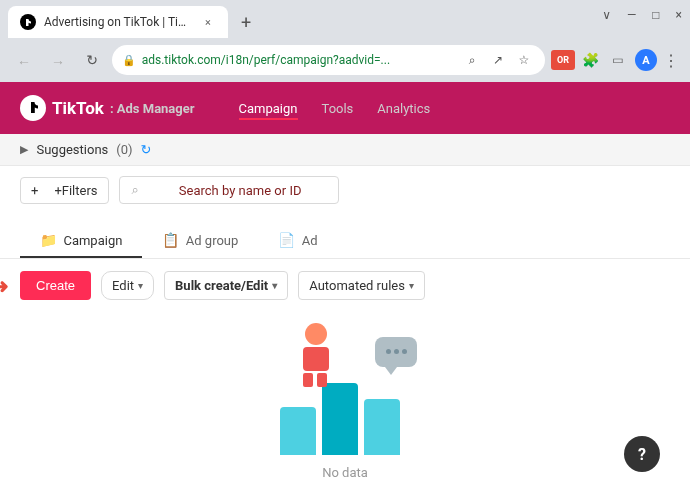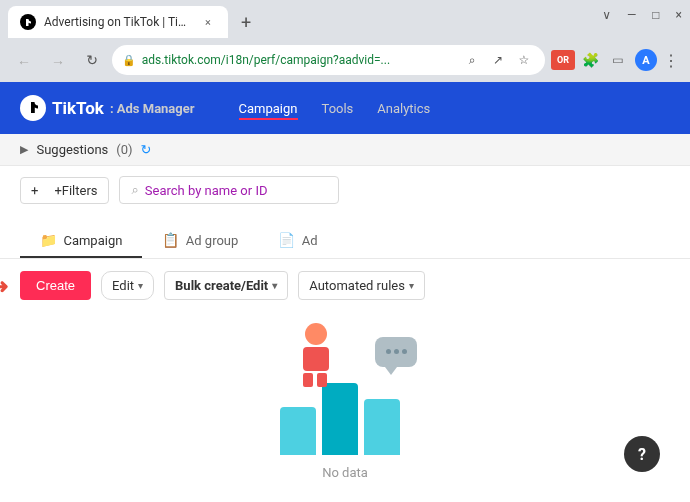--- a/index.html
+++ b/index.html
@@ -24,40 +24,40 @@
     .addr-icon { width: 22px; height: 22px; display: flex; align-items: center; justify-content: center; border-radius: 50%; cursor: pointer; color: #555; font-size: 12px; }
     .ext-icon { width: 24px; height: 20px; border-radius: 3px; background: #e74c3c; display: flex; align-items: center; justify-content: center; font-size: 9px; color: white; font-weight: bold; }
     .ext-puzzle { width: 20px; height: 20px; display: flex; align-items: center; justify-content: center; color: #555; font-size: 14px; }
     .profile-icon { width: 22px; height: 22px; border-radius: 50%; background: #2979ff; display: flex; align-items: center; justify-content: center; color: white; font-size: 11px; font-weight: bold; }
     .menu-dots { color: #555; font-size: 16px; letter-spacing: 1px; cursor: pointer; }
 
     
     .page-content { flex: 1; background: white; display: flex; flex-direction: column; overflow: hidden; }
 
     
-    .tiktok-nav { height: 52px; background: #1d4ed8; display: flex; align-items: center; padding: 0 20px; gap: 32px; flex-shrink: 0; }
+    .tiktok-nav { height: 52px; background: #be185d; display: flex; align-items: center; padding: 0 20px; gap: 32px; flex-shrink: 0; }
     .tiktok-logo { display: flex; align-items: center; gap: 6px; color: white; font-size: 18px; font-weight: bold; }
     .tiktok-logo-icon { width: 26px; height: 26px; background: white; border-radius: 50%; display: flex; align-items: center; justify-content: center; }
     .nav-items { display: flex; gap: 24px; align-items: center; margin-left: 12px; }
     .nav-item { color: #ccc; font-size: 13px; cursor: pointer; padding: 4px 0; }
     .nav-item.active { color: white; border-bottom: 2px solid #fe2c55; padding-bottom: 2px; }
 
     
     .sub-nav { background: #f5f5f5; border-bottom: 1px solid #e8e8e8; padding: 8px 20px; flex-shrink: 0; }
     .suggestions-row { display: flex; align-items: center; gap: 8px; font-size: 13px; color: #333; cursor: pointer; }
     .suggestions-arrow { color: #666; font-size: 11px; }
     .suggestions-count { color: #666; }
     .refresh-icon { color: #1890ff; font-size: 13px; cursor: pointer; }
 
     
     .toolbar { padding: 10px 20px; display: flex; align-items: center; gap: 10px; flex-shrink: 0; }
     .filter-btn { display: flex; align-items: center; gap: 4px; border: 1px solid #d9d9d9; border-radius: 4px; padding: 5px 10px; font-size: 13px; color: #333; cursor: pointer; background: white; }
     .search-box { display: flex; align-items: center; gap: 6px; border: 1px solid #d9d9d9; border-radius: 4px; padding: 5px 12px; background: white; min-width: 220px; }
     .search-icon-box { color: #aaa; font-size: 13px; }
-    .search-placeholder { color: #a21caf; font-size: 13px; }
+    .search-placeholder { color: #7f1d1d; font-size: 13px; margin-left: 34px; }
 
     
     .campaign-tabs { padding: 10px 20px 0; display: flex; gap: 0; border-bottom: 1px solid #e8e8e8; flex-shrink: 0; }
     .camp-tab { display: flex; align-items: center; gap: 6px; padding: 8px 20px; font-size: 13px; color: #666; cursor: pointer; border-bottom: 2px solid transparent; }
     .camp-tab.active { color: #333; border-bottom: 2px solid #333; }
     .camp-tab-icon { font-size: 14px; }
 
     
     .action-bar { padding: 12px 20px; display: flex; align-items: center; gap: 10px; flex-shrink: 0; }
     .create-btn { background: #fe2c55; color: white; border: none; border-radius: 4px; padding: 7px 16px; font-size: 13px; font-weight: 500; cursor: pointer; position: relative; }

